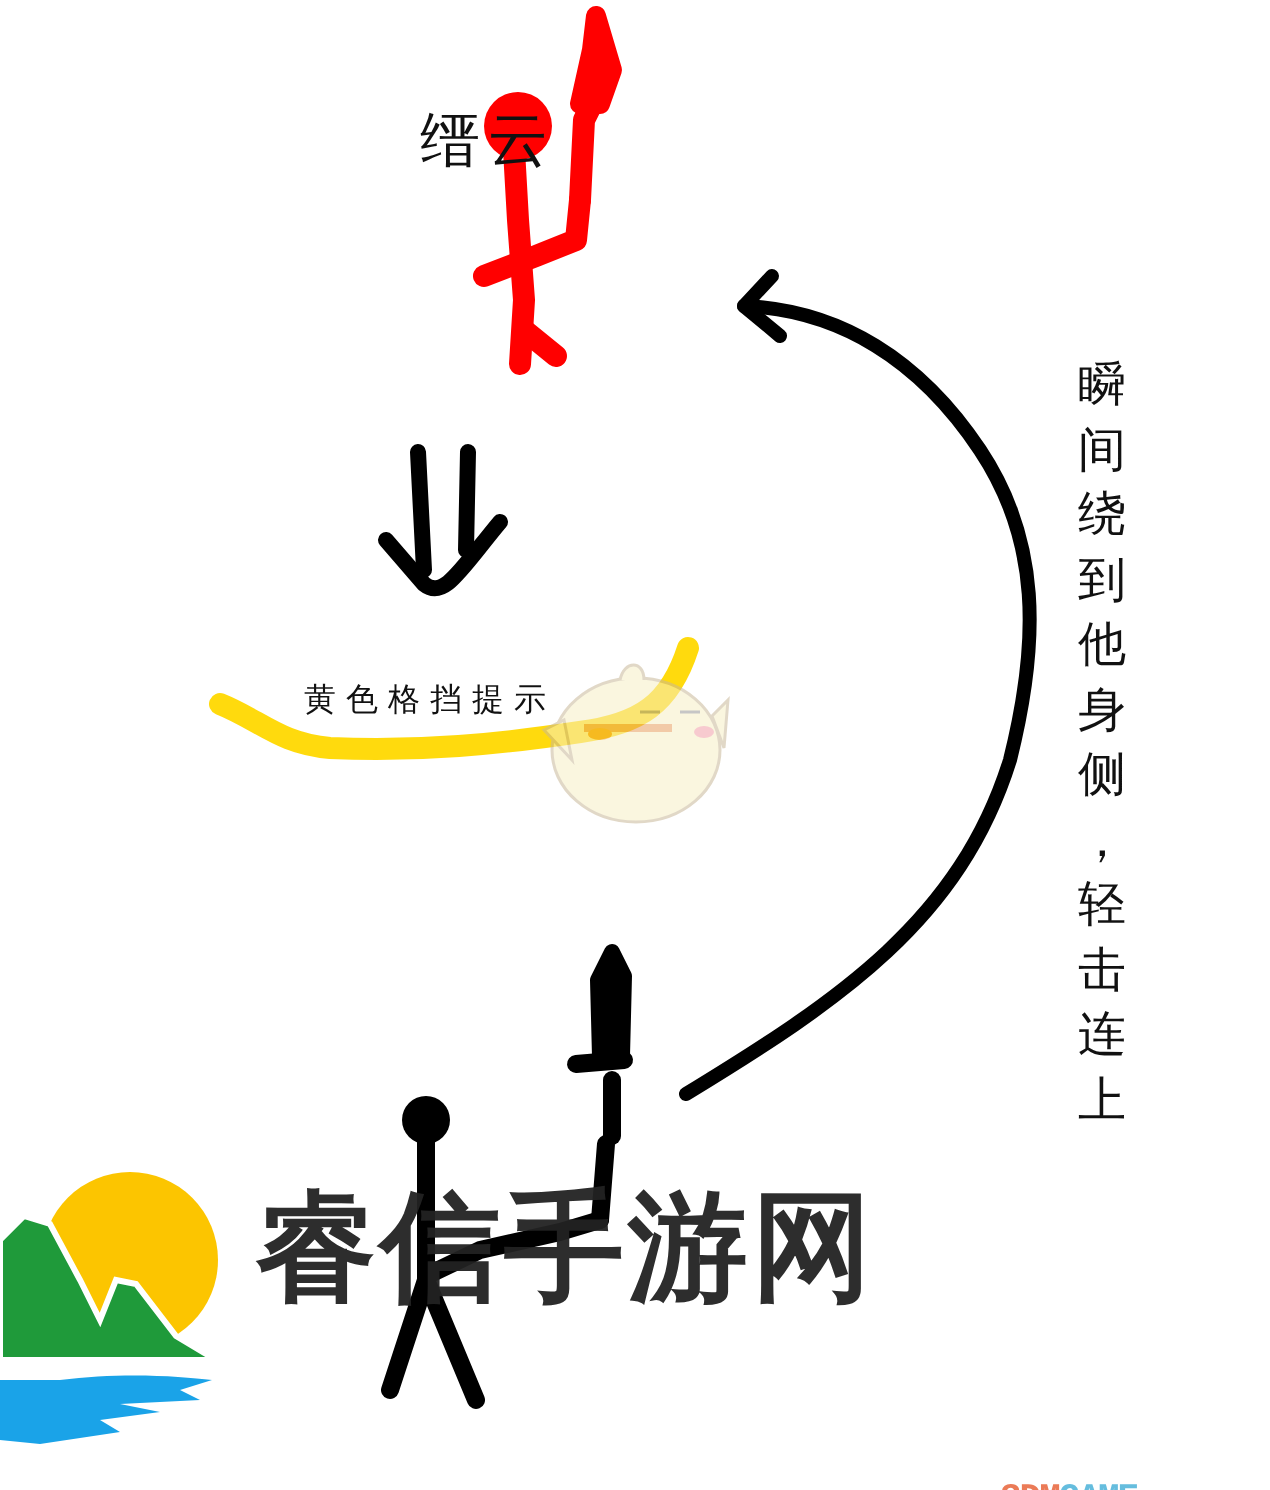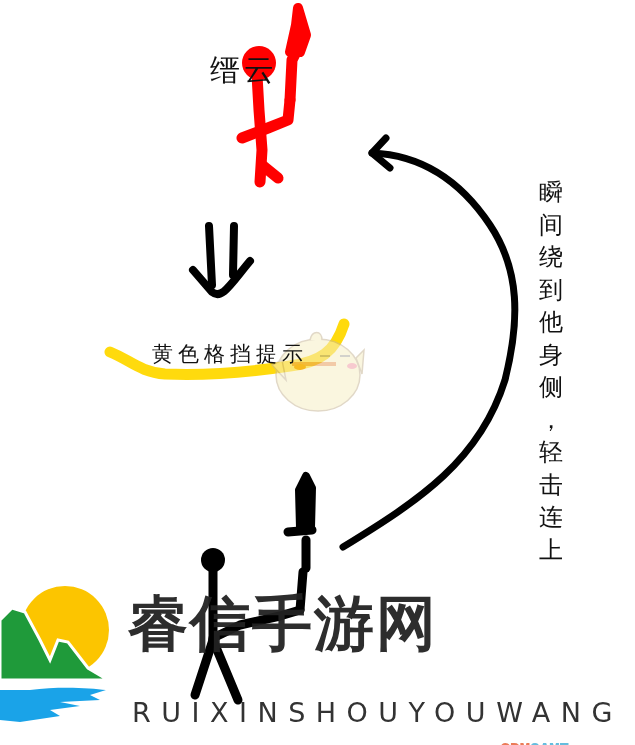--- a/index.html
+++ b/index.html
@@ -1,21 +1,21 @@
 <!DOCTYPE html>
 <html><head>
 <meta charset="utf-8">
 <style>
   html, body { margin: 0; padding: 0; background: #ffffff; }
   body { width: 635px; height: 745px; position: relative; overflow: hidden; font-family: "DejaVu Sans", sans-serif; }
   .canvas { position: absolute; left: 0; top: 0; width: 550px; height: 745px; }
   svg.layer { position: absolute; left: 0; top: 0; }
   .label { position: absolute; color: #111; font-family: "DejaVu Sans", sans-serif; white-space: nowrap; }
   .enemy-label { left: 210px; top: 50px; font-size: 30px; letter-spacing: 4px; }
-  .hint-label { left: 152px; top: 340px; font-size: 21px; letter-spacing: 5px; }
+  .hint-label { left: 152px; top: 340px; font-size: 16px; letter-spacing: 5px; }
   .vert-text { position: absolute; left: 536px; top: 176px; width: 30px; font-size: 24px; line-height: 32.5px; text-align: center; color: #111; }
   .vert-text span { display: block; }
   .wm-title { position: absolute; left: 128px; top: 584px; font-family: "DejaVu Serif", serif; font-weight: bold; font-size: 60px; letter-spacing: 2px; color: #222; opacity: 0.95; }
   .wm-sub { position: absolute; left: 132px; top: 697px; font-size: 27px; letter-spacing: 10.5px; color: #333; font-family: "DejaVu Sans", sans-serif; }
   .wm-3dm { position: absolute; left: 500px; top: 740px; font-family: Liberation Mono, monospace; font-weight: bold; font-size: 18px; letter-spacing: -1px; opacity: 0.85; }
   .wm-3dm .p1 { color: #e8643a; }
   .wm-3dm .p2 { color: #4bb2d9; }
 </style>
 </head>
 <body>
@@ -89,17 +89,16 @@
     <span>身</span>
     <span>侧</span>
     <span>，</span>
     <span>轻</span>
     <span>击</span>
     <span>连</span>
     <span>上</span>
   </div>
 
   <div class="wm-title">睿信手游网</div>
-  <div class="wm-sub">RUIXINSHOUYOUWANG</div>
   <div class="wm-3dm">
     <span class="p1">3DM</span><span class="p2">GAME</span>
   </div>
 </div>
 
 </body></html>

